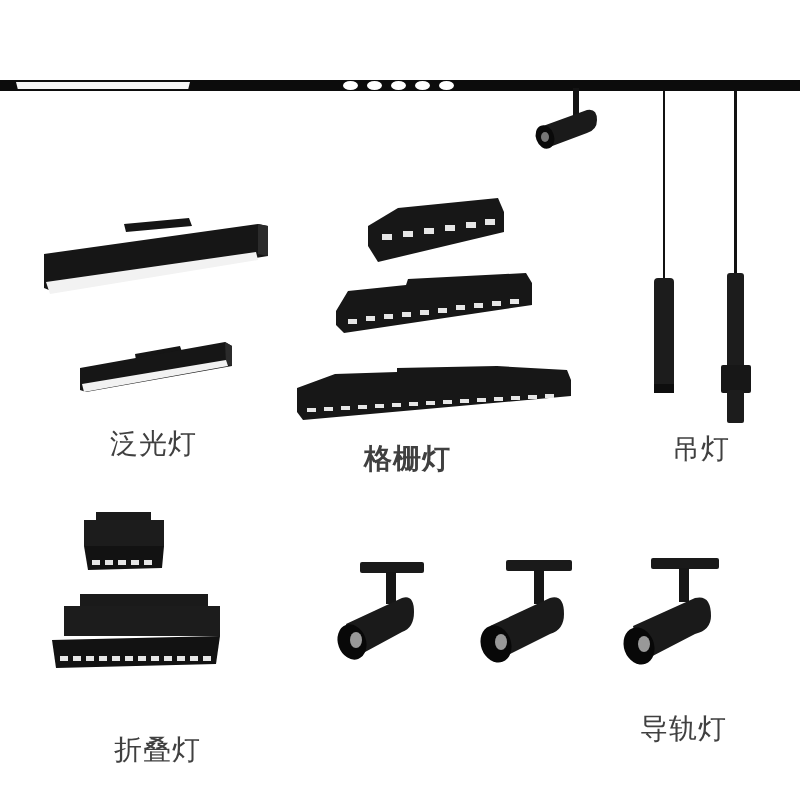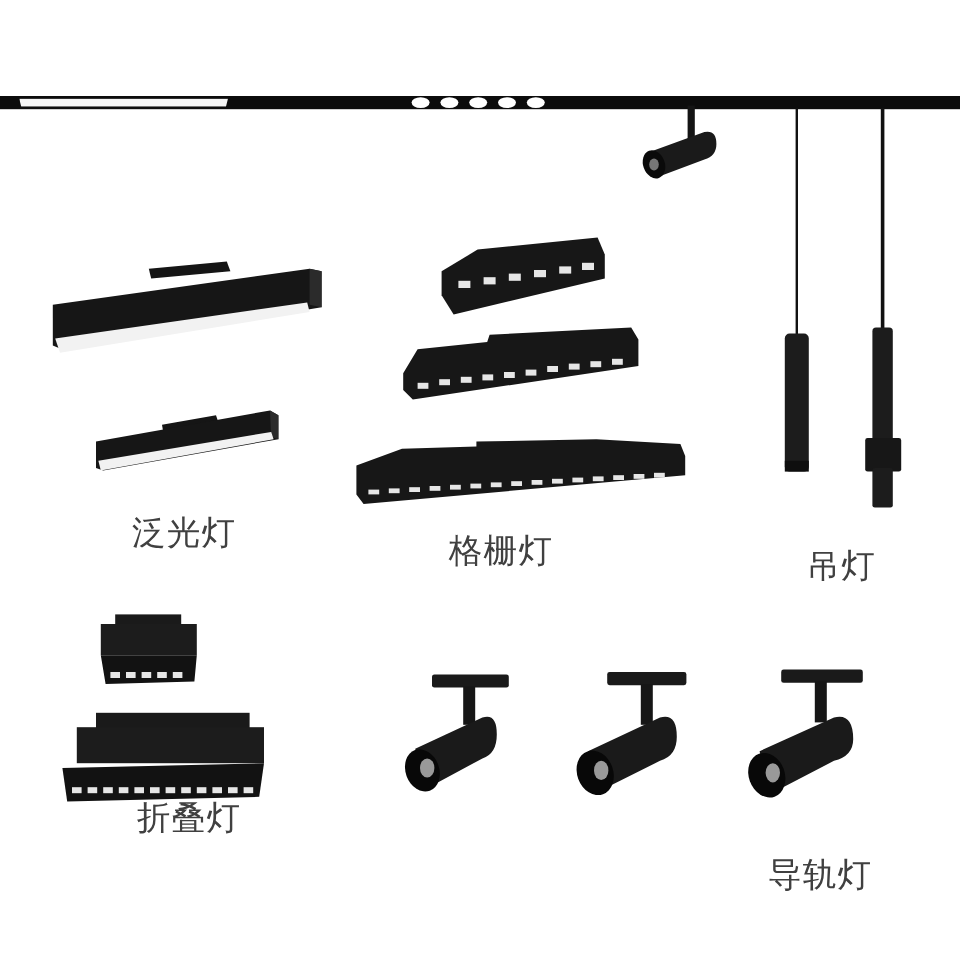--- a/index.html
+++ b/index.html
@@ -32,21 +32,21 @@
   <rect x="13" y="0" width="2" height="190" fill="#111"></rect>
   <rect x="4" y="188" width="20" height="115" rx="4" fill="#1c1c1c"></rect>
   <rect x="4" y="294" width="20" height="9" fill="#0e0e0e"></rect>
 </svg>
 <svg style="left:718px;top:90px;" width="34" height="335">
   <rect x="16" y="0" width="3" height="185" fill="#111"></rect>
   <rect x="9" y="183" width="17" height="95" rx="3" fill="#1c1c1c"></rect>
   <rect x="3" y="275" width="30" height="28" rx="2" fill="#171717"></rect>
   <rect x="9" y="300" width="17" height="33" rx="2" fill="#1c1c1c"></rect>
 </svg>
-<div class="label" style="left:672px;top:453px;">吊灯</div>
+<div class="label" style="left:672px;top:430px;">吊灯</div>
 
 <svg style="left:44px;top:216px;" width="226" height="80">
   <polygon points="80,8 145,2 148,10 82,16" fill="#151515"></polygon>
   <polygon points="0,38 214,8 224,10 224,40 10,76 0,72" fill="#161616"></polygon>
   <polygon points="214,8 224,10 224,40 214,38" fill="#2b2b2b"></polygon>
   <polygon points="2,66 212,36 214,44 6,78" fill="#f2f2f2"></polygon>
 </svg>
 <svg style="left:80px;top:340px;" width="155" height="55">
   <polygon points="55,14 100,6 102,12 56,20" fill="#151515"></polygon>
   <polygon points="0,28 145,2 152,6 152,26 6,52 0,50" fill="#161616"></polygon>
@@ -94,21 +94,21 @@
       <rect x="129" y="35" width="9" height="4"></rect>
       <rect x="146" y="34" width="9" height="4"></rect>
     <rect x="163" y="33" width="9" height="4"></rect>
       <rect x="180" y="32" width="9" height="4"></rect>
       <rect x="197" y="31" width="9" height="4"></rect>
     <rect x="214" y="30" width="9" height="4"></rect>
       <rect x="231" y="29" width="9" height="4"></rect>
       <rect x="248" y="28" width="9" height="4"></rect>
   </g>
 </svg>
-<div class="label" style="left:374px;top:440px;">格栅灯</div>
+<div class="label" style="left:364px;top:440px;font-weight:bold;">格栅灯</div>
 
 <svg style="left:84px;top:512px;" width="84" height="60">
   <rect x="12" y="0" width="55" height="10" fill="#1a1a1a"></rect>
   <rect x="0" y="8" width="80" height="26" fill="#1c1c1c"></rect>
   <polygon points="0,34 80,34 78,56 4,58" fill="#121212"></polygon>
   <g fill="#e6e6e6">
       <rect x="8" y="48" width="8" height="5"></rect>
       <rect x="21" y="48" width="8" height="5"></rect>
       <rect x="34" y="48" width="8" height="5"></rect>
       <rect x="47" y="48" width="8" height="5"></rect>
@@ -127,21 +127,21 @@
     <rect x="60" y="62" width="8" height="5"></rect>
       <rect x="73" y="62" width="8" height="5"></rect>
       <rect x="86" y="62" width="8" height="5"></rect>
       <rect x="99" y="62" width="8" height="5"></rect>
     <rect x="112" y="62" width="8" height="5"></rect>
       <rect x="125" y="62" width="8" height="5"></rect>
       <rect x="138" y="62" width="8" height="5"></rect>
       <rect x="151" y="62" width="8" height="5"></rect>
   </g>
 </svg>
-<div class="label" style="left:114px;top:663px;">折叠灯</div>
+<div class="label" style="left:114px;top:731px;">折叠灯</div>
 
 <svg style="left:336px;top:562px;" width="90" height="100">
   <rect x="24" y="0" width="64" height="11" rx="2" fill="#1a1a1a"></rect>
   <rect x="50" y="10" width="10" height="32" fill="#161616"></rect>
   <path d="M10 62 L66 36 Q78 32 78 50 Q78 66 66 70 L18 96 Z" fill="#1a1a1a"></path>
   <ellipse cx="16" cy="80" rx="14" ry="18" transform="rotate(-20 16 80)" fill="#080808"></ellipse>
   <ellipse cx="20" cy="78" rx="6" ry="8" fill="#999"></ellipse>
 </svg>
 <svg style="left:480px;top:560px;" width="95" height="105">
   <rect x="26" y="0" width="66" height="11" rx="2" fill="#1a1a1a"></rect>

